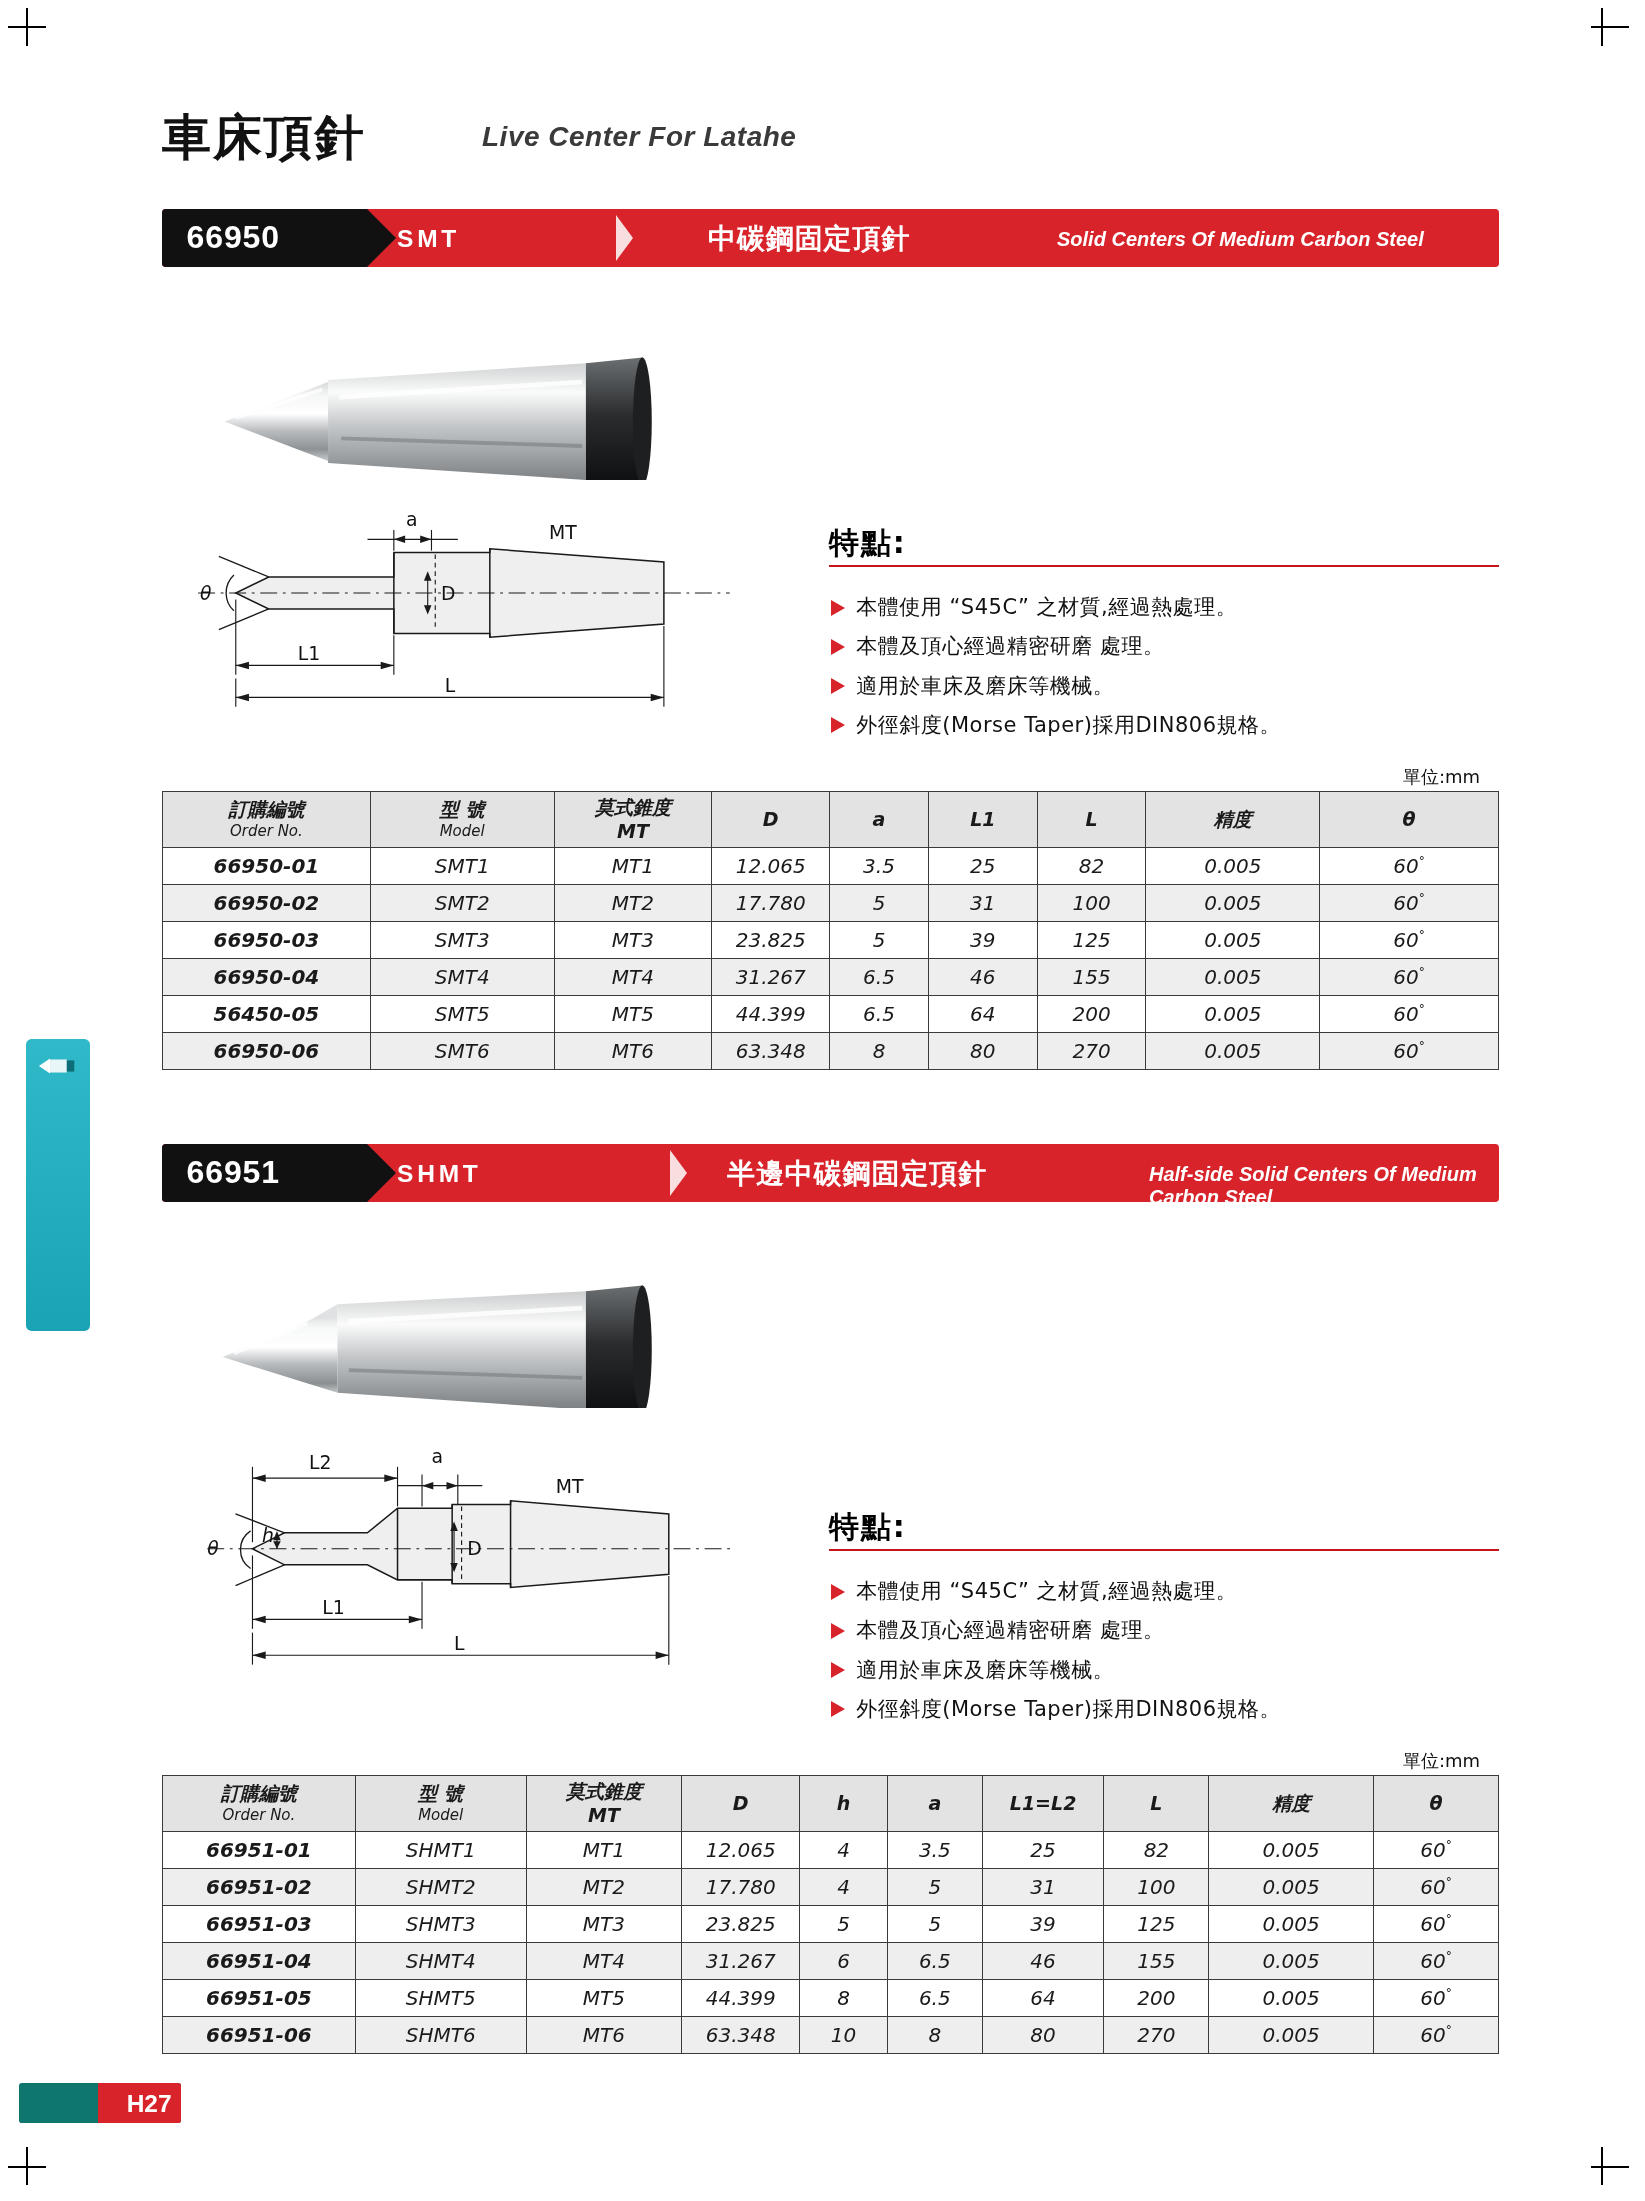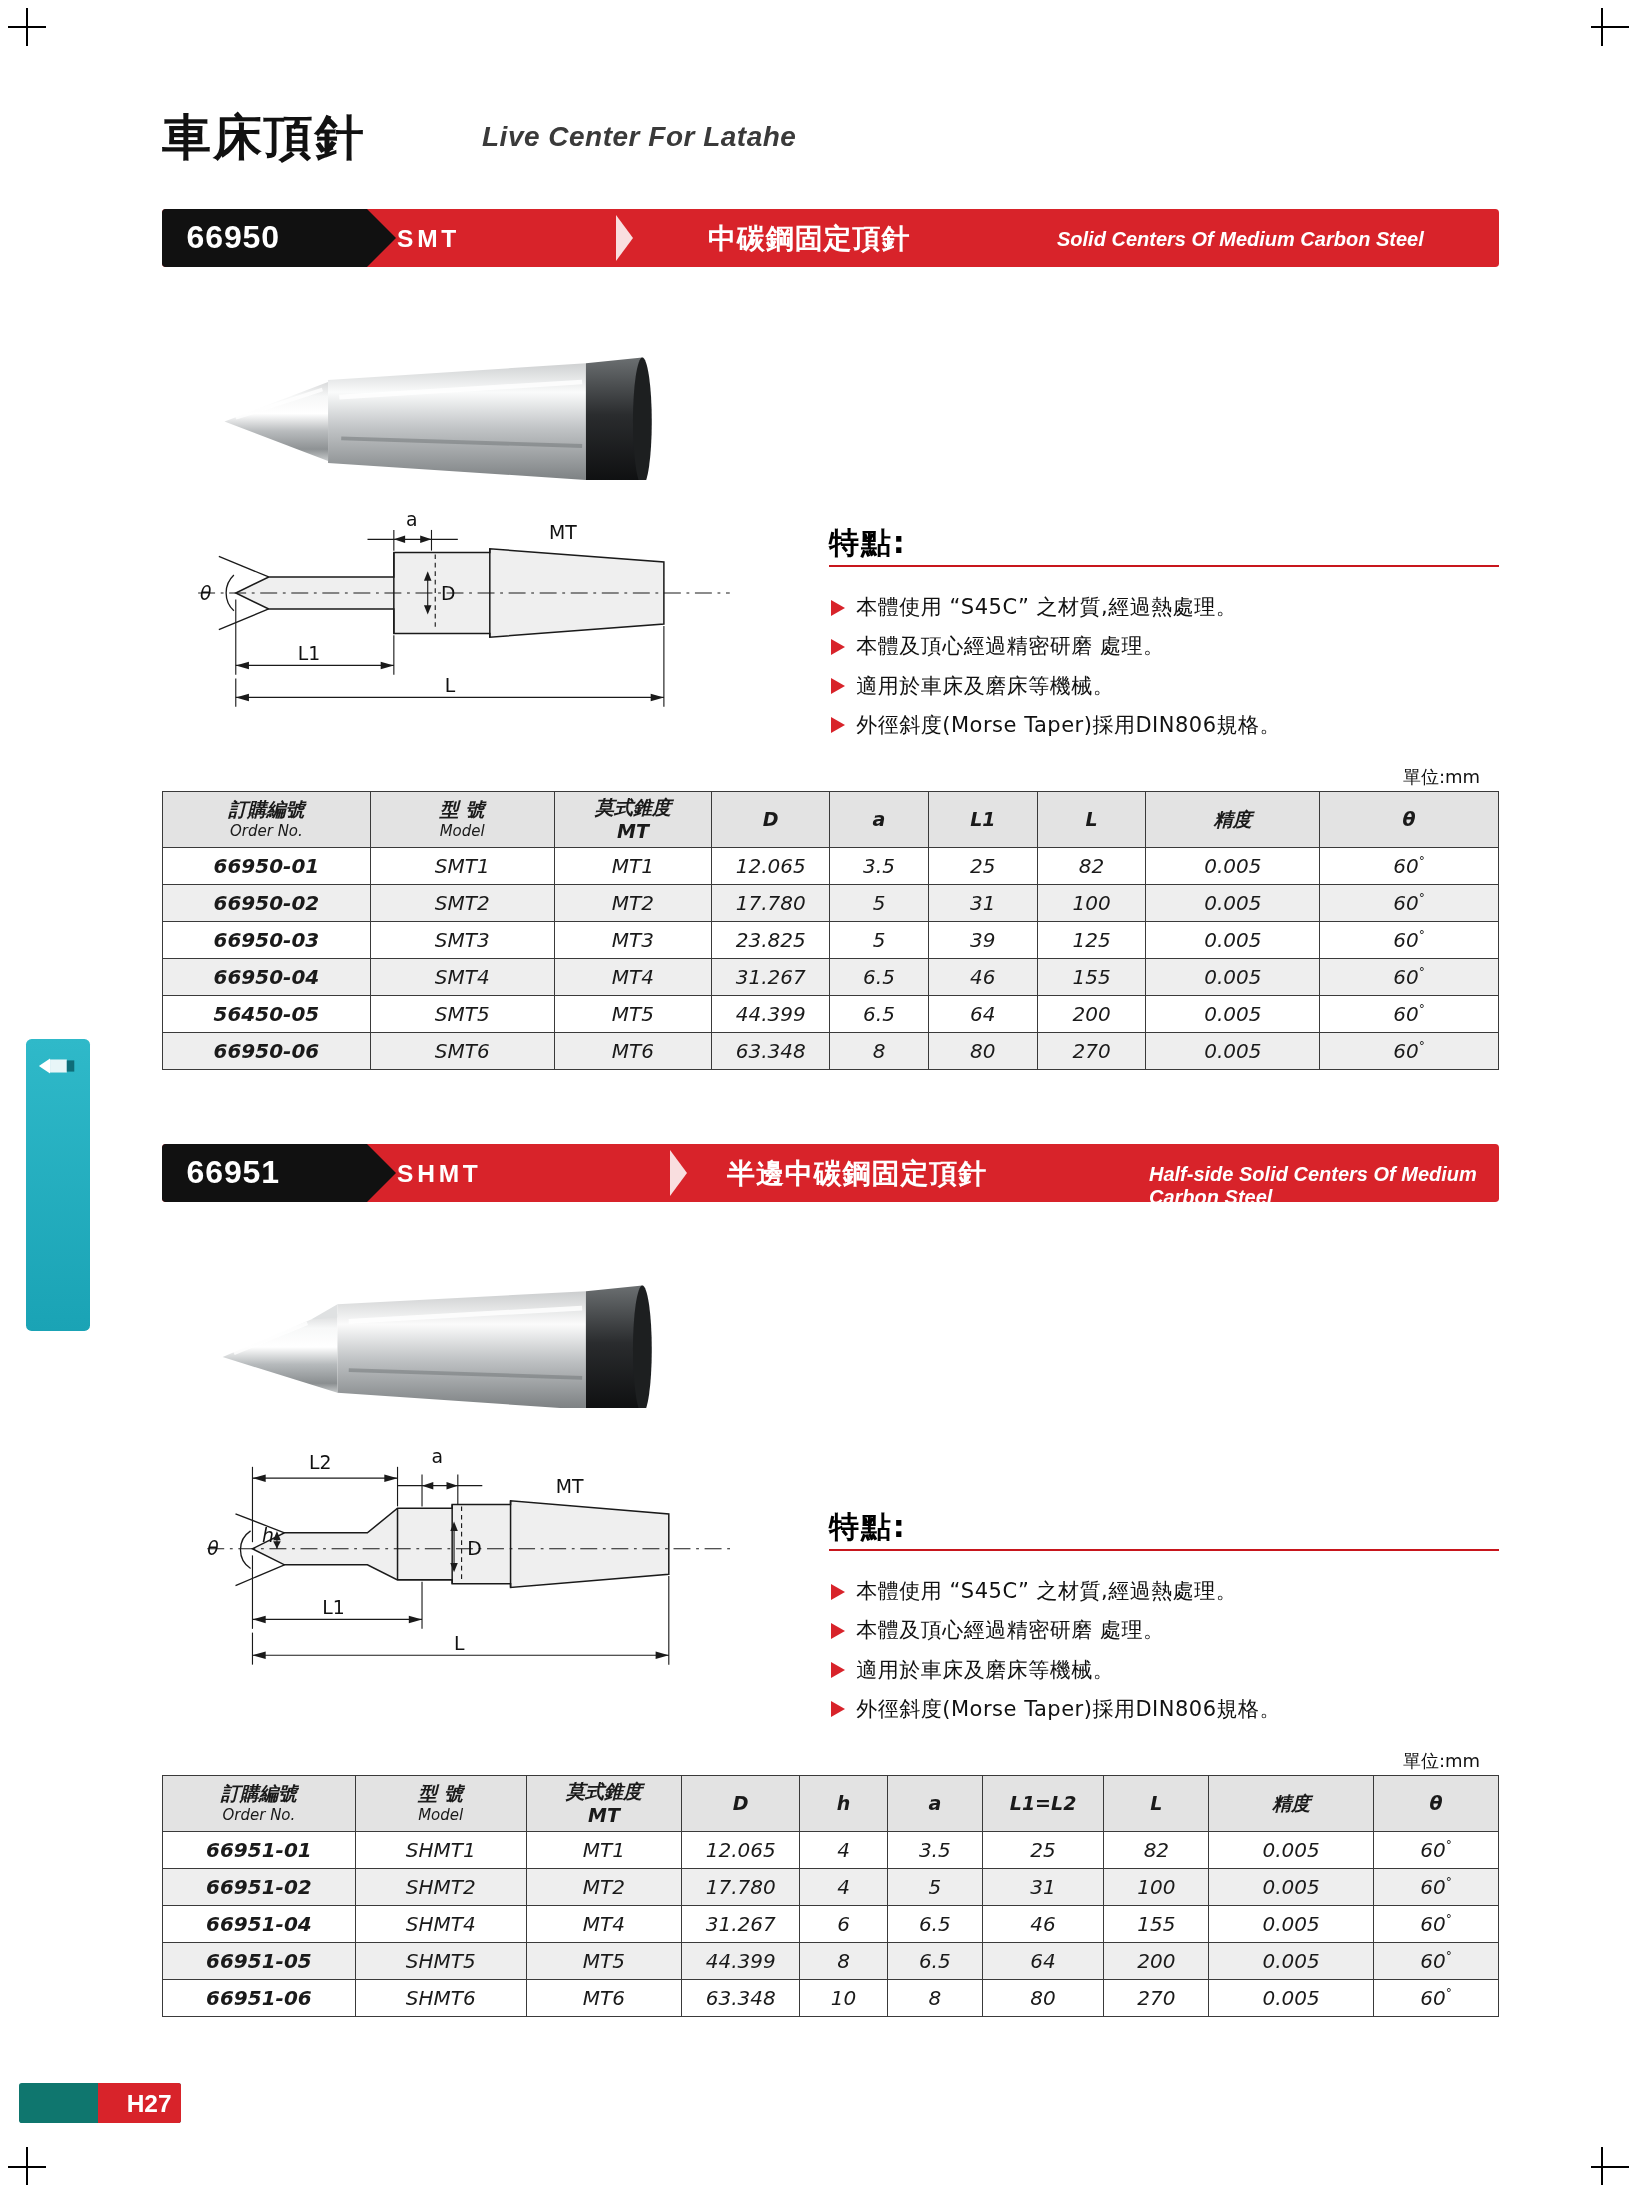--- a/index.html
+++ b/index.html
@@ -470,20 +470,32 @@
         <td>MT2</td>
         <td>17.780</td>
         <td>4</td>
         <td>5</td>
         <td>31</td>
         <td>100</td>
         <td>0.005</td>
         <td><span>60</span><span class="deg">°</span></td>
       </tr>
       <tr>
+        <td class="ord">66951-03</td>
+        <td>SHMT3</td>
+        <td>MT3</td>
+        <td>23.825</td>
+        <td>5</td>
+        <td>5</td>
+        <td>39</td>
+        <td>125</td>
+        <td>0.005</td>
+        <td><span>60</span><span class="deg">°</span></td>
+      </tr>
+      <tr>
         <td class="ord">66951-04</td>
         <td>SHMT4</td>
         <td>MT4</td>
         <td>31.267</td>
         <td>6</td>
         <td>6.5</td>
         <td>46</td>
         <td>155</td>
         <td>0.005</td>
         <td><span>60</span><span class="deg">°</span></td>

